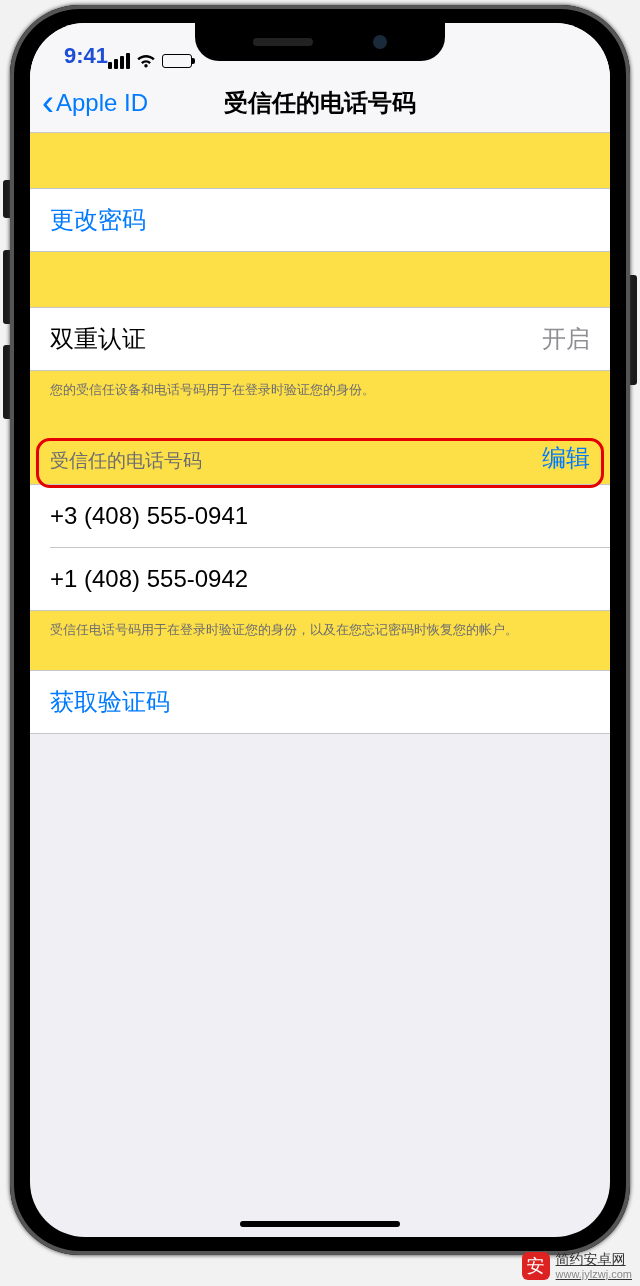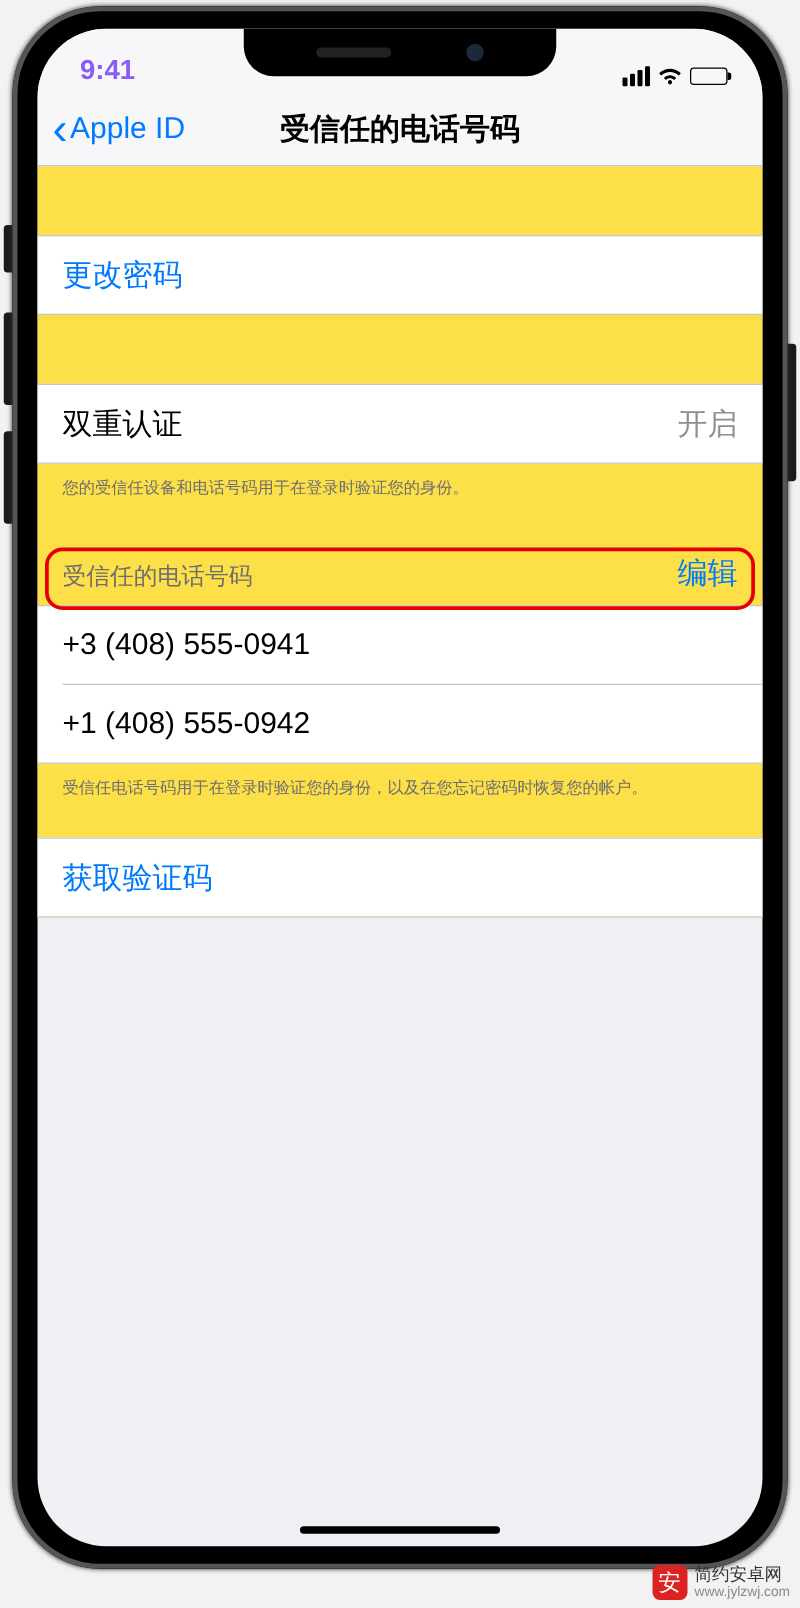--- a/index.html
+++ b/index.html
@@ -56,26 +56,25 @@
     gap:40px;
   }
   .speaker { width:60px; height:8px; background:#222; border-radius:4px;}
   .camera { width:14px; height:14px; background:#1a2a3a; border-radius:50%; margin-left:20px;}
 
   .status-bar {
     position: relative;
     height: 50px;
     background: #f7f7f9;
     display: flex;
-    justify-content: space-between;
     align-items: flex-end;
     padding: 0 28px 4px 34px;
     font-size: 22px;
     font-weight: 600;
-    color: #8b5cf6;
+    color: #1d4ed8;
   }
   .status-bar .time { font-weight:600; }
   .status-right { display:flex; align-items:center; gap:6px;}
   .signal-bars { display:flex; align-items:flex-end; gap:2px;}
   .signal-bars span { width:4px; background:#000; border-radius:1px;}
   .signal-bars span:nth-child(1){height:7px;}
   .signal-bars span:nth-child(2){height:10px;}
   .signal-bars span:nth-child(3){height:13px;}
   .signal-bars span:nth-child(4){height:16px;}
   .wifi { width:20px; height:16px; }
@@ -177,21 +176,21 @@
     align-items:center;
     gap:6px;
     font-size:14px;
     color:#333;
   }
   .wm-icon {
     width:28px; height:28px; background:#d22; border-radius:6px;
     display:flex; align-items:center; justify-content:center;
     color:#fff; font-size:18px;
   }
-  .wm-text { line-height:1.1; }
+  .wm-text { line-height:1.1;text-decoration:underline; }
   .wm-text .cn { font-size:14px; }
   .wm-text .url { font-size:11px; color:#888;}
 </style>
 </head>
 <body>
 
 <div class="side-btn side-left-1"></div>
 <div class="side-btn side-left-2"></div>
 <div class="side-btn side-left-3"></div>
 <div class="side-btn side-right"></div>

